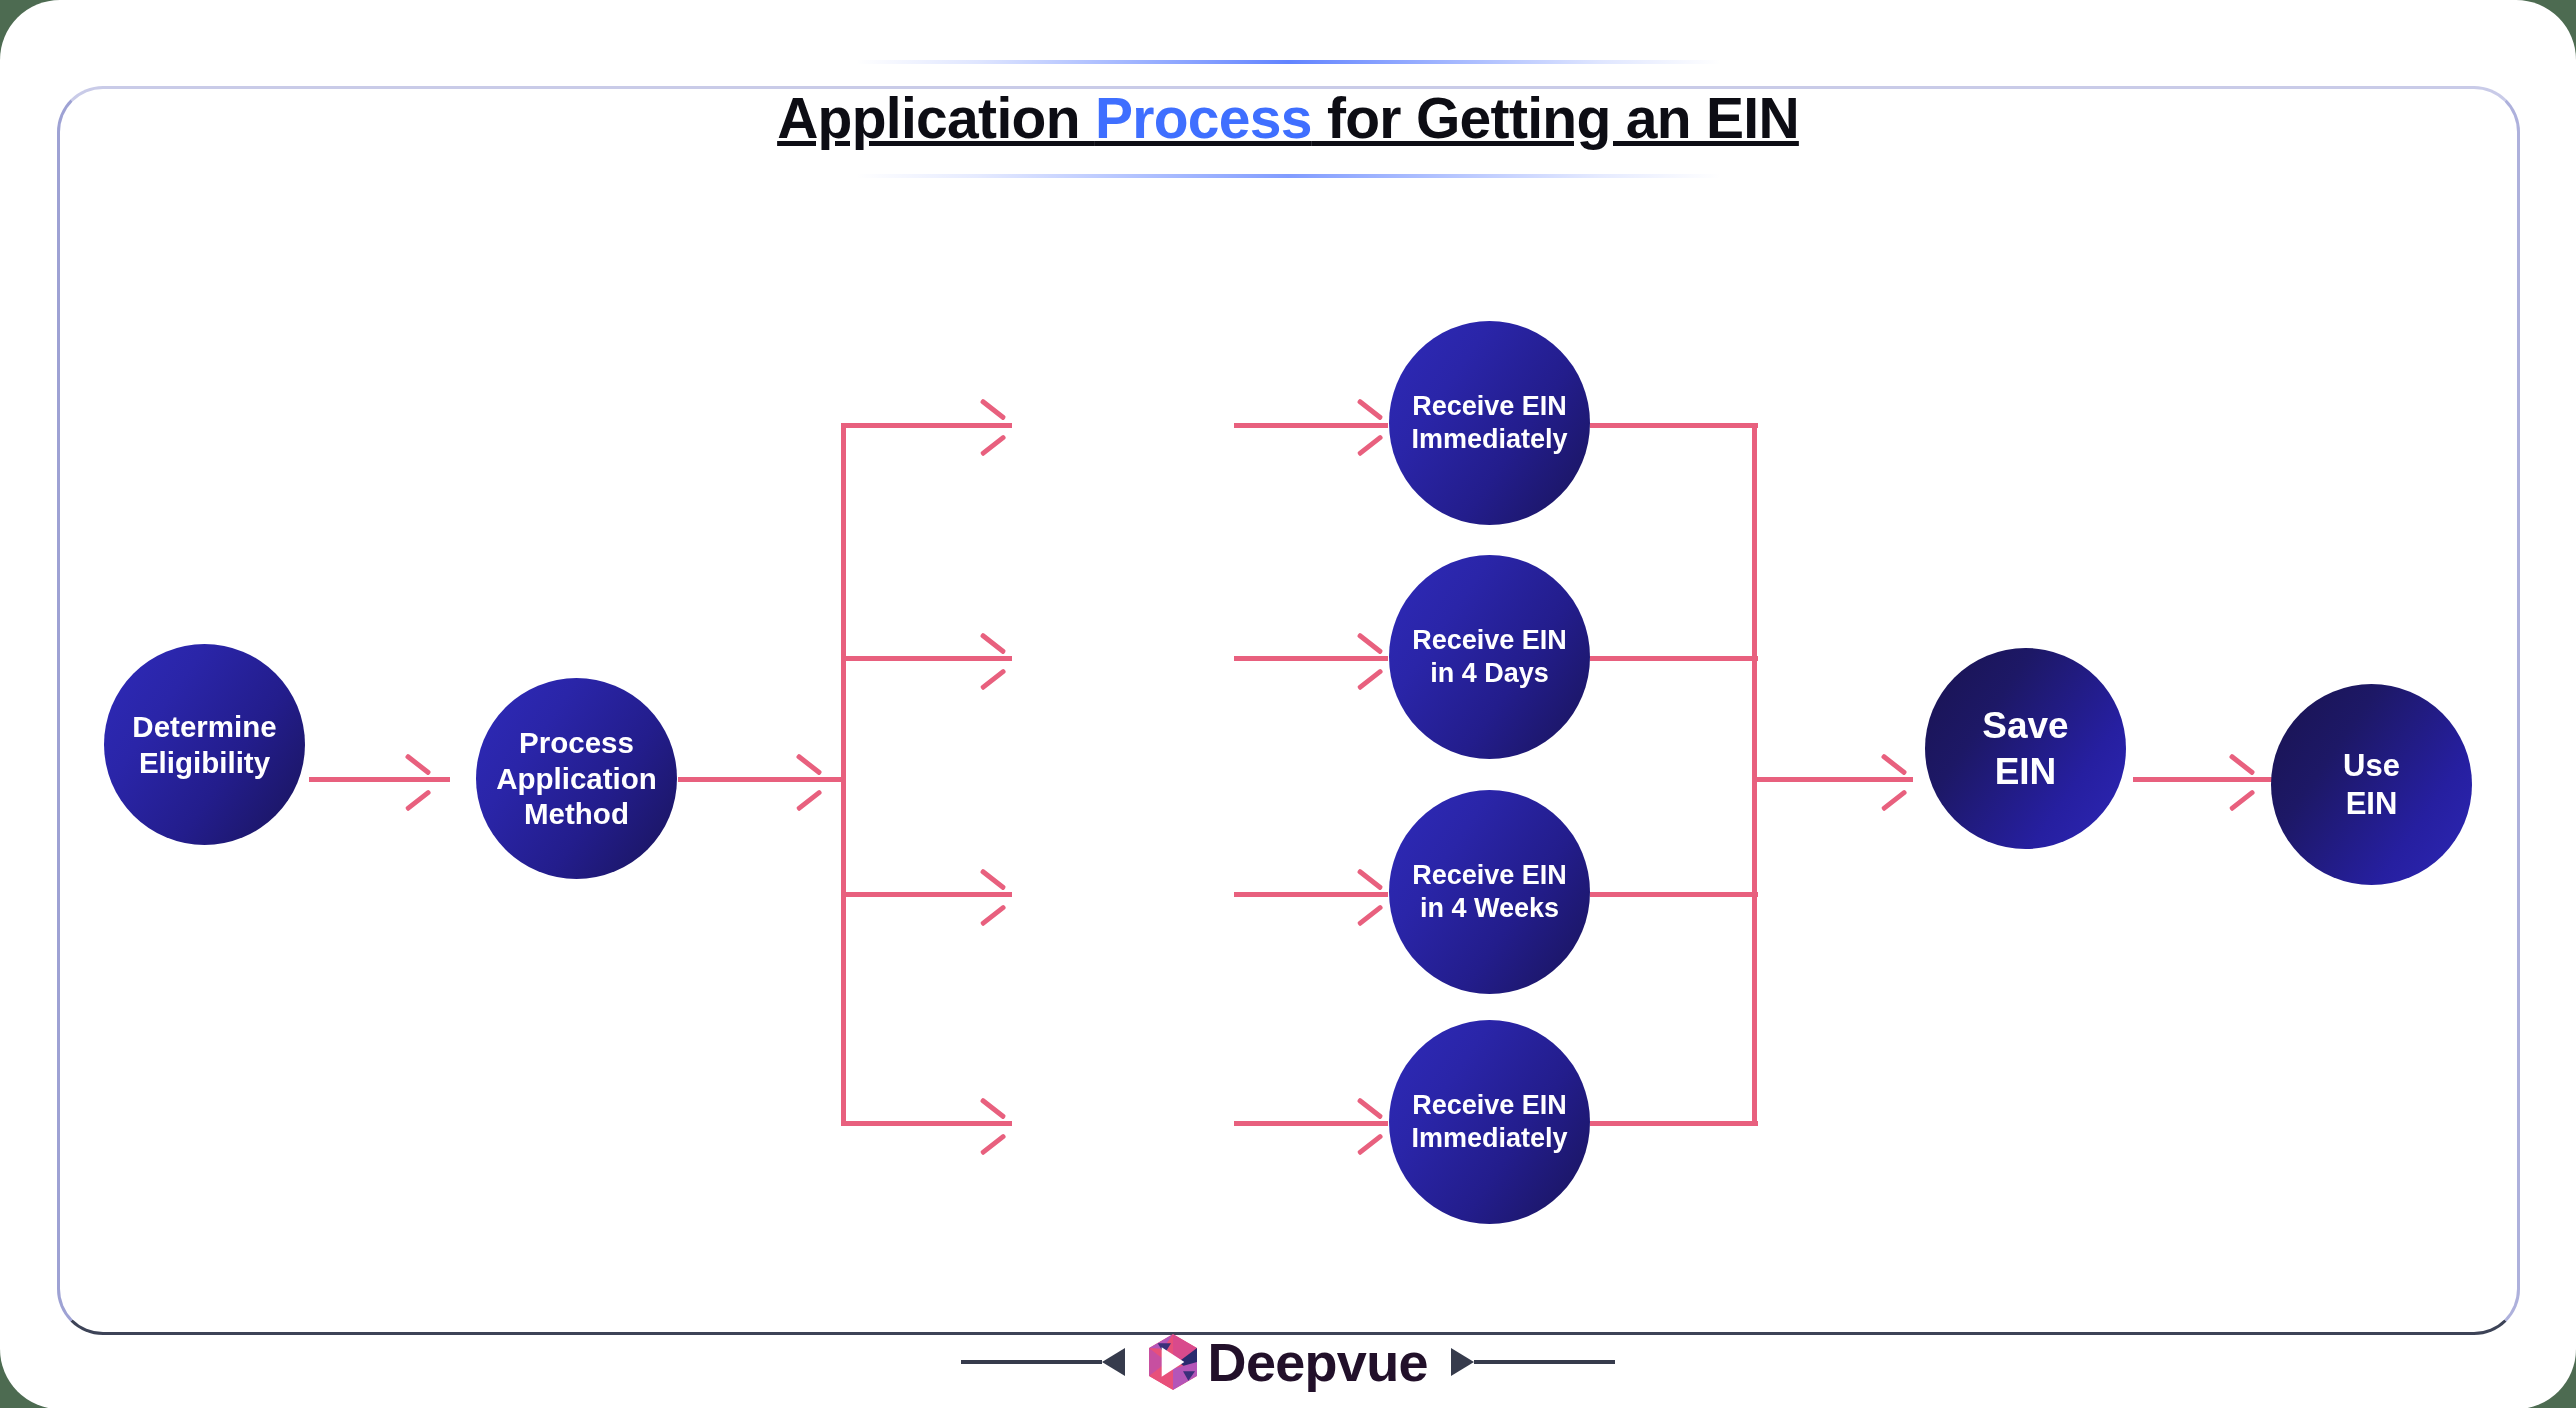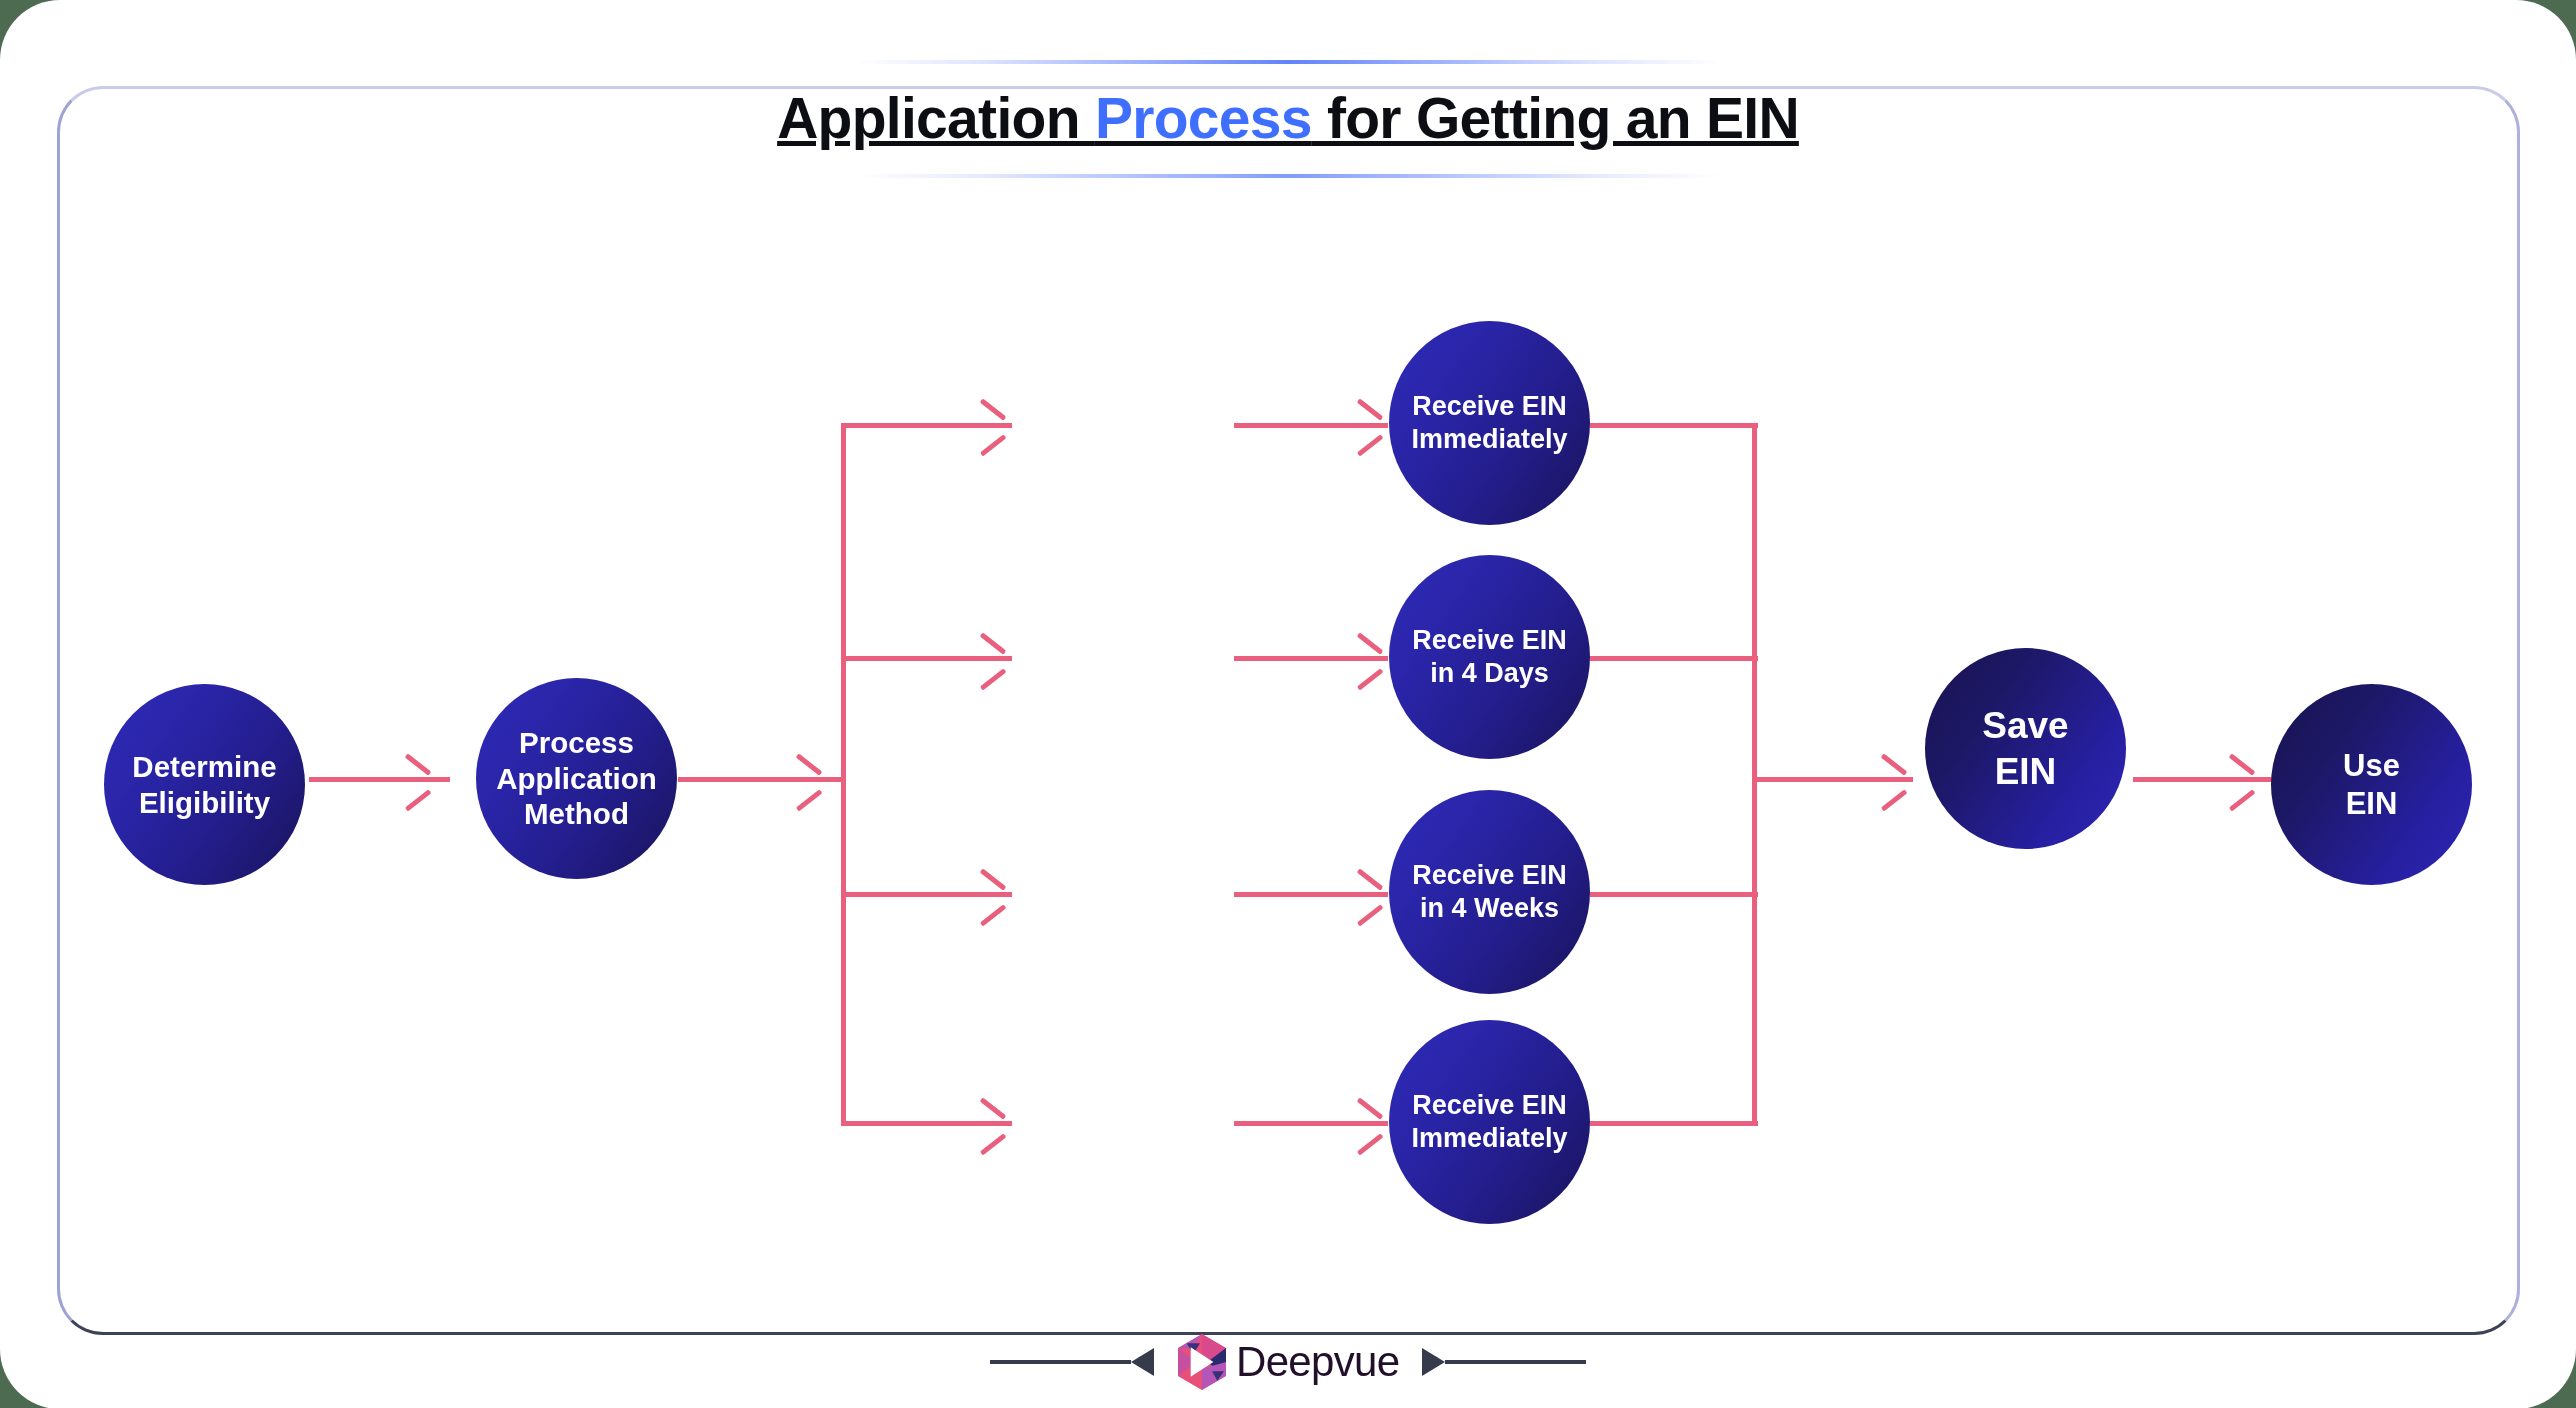--- a/index.html
+++ b/index.html
@@ -109,21 +109,21 @@
     align-items: center;
     justify-content: center;
     gap: 23px;
   }
   .f-line { display: flex; align-items: center; }
   .f-line .bar { width: 141px; height: 4px; background: #363b4c; }
   .f-tri-l { width:0;height:0;border-top:14.8px solid transparent;border-bottom:14.8px solid transparent;border-right:23px solid #363b4c; }
   .f-tri-r { width:0;height:0;border-top:14.8px solid transparent;border-bottom:14.8px solid transparent;border-left:23px solid #363b4c; }
   #brand { display: flex; align-items: center; gap: 9.4px; }
   #brand-name {
-    font-size: 42px; font-weight: 400; color: #22102a; letter-spacing: -0.7px;
+    font-size: 54px; font-weight: 700; color: #22102a; letter-spacing: -0.7px;
   }
 </style>
 </head>
 <body>
 
 <div id="page">
 
   <div id="card"></div>
 
   <div id="title-wrap">
@@ -205,21 +205,21 @@
       <span class="a"></span>
       <span class="b"></span>
     </div>
 
   <div class="ln h" style="left:2133px; top:777px; width:141px;"></div>
   <div class="chev" style="left:2253px; top:780px;">
       <span class="a"></span>
       <span class="b"></span>
     </div>
 
-  <div class="node" style="left:104px; top:684px; width:201px; height:201px; font-size:29.5px;">
+  <div class="node" style="left:104px; top:644px; width:201px; height:201px; font-size:29.5px;">
     <span class="lbl"><span>Determine</span><br><span>Eligibility</span></span>
   </div>
 
   <div class="node" style="left:476px; top:678px; width:201px; height:201px; font-size:29.5px;">
     <span class="lbl"><span>Process</span><br><span>Application</span><br><span>Method</span></span>
   </div>
 
 
 
 

